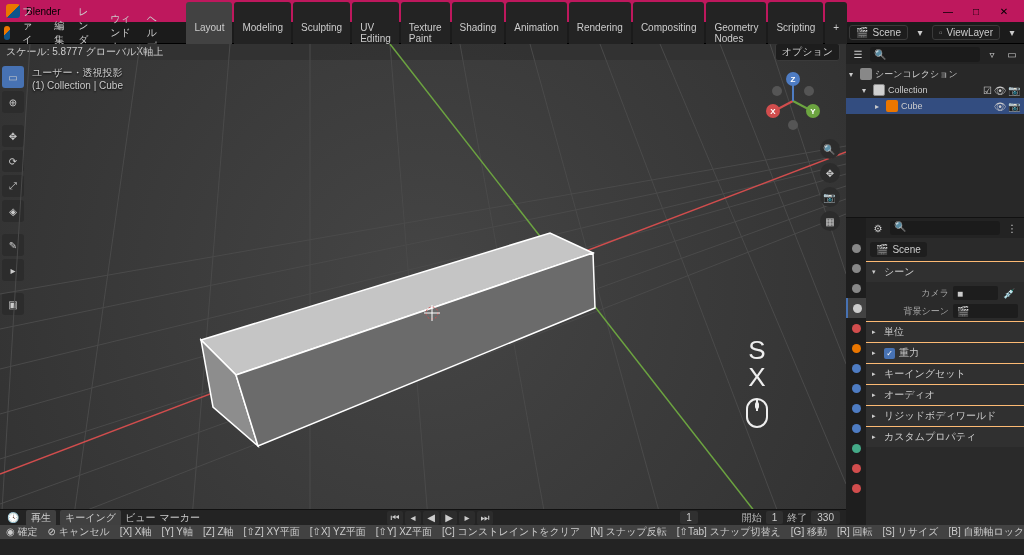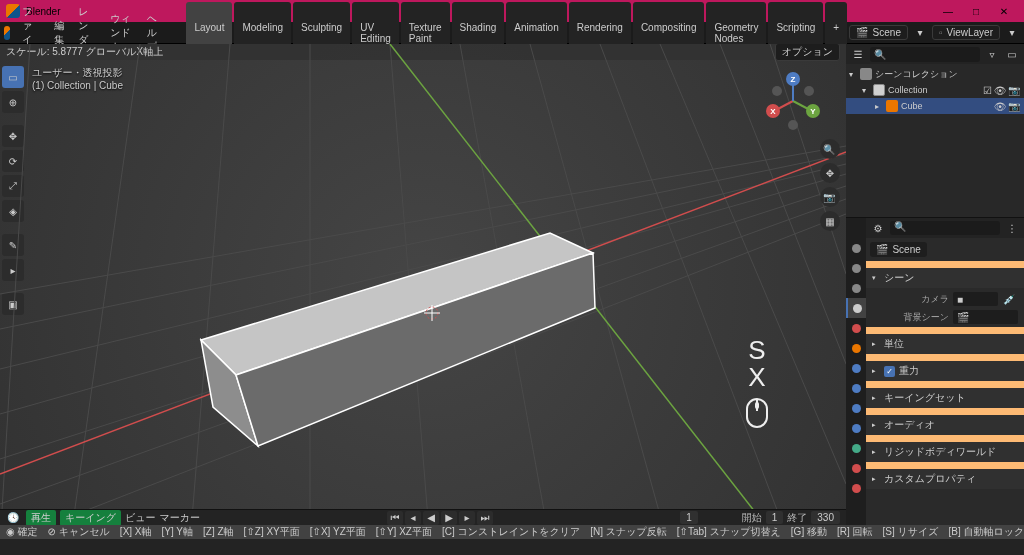--- a/index.html
+++ b/index.html
@@ -29,21 +29,21 @@
 .toolbar-l .tbtn { width: 22px; height: 22px; background: #2c2c2c; border-radius: 3px; display: flex; align-items: center; justify-content: center; cursor: pointer; }
 .toolbar-l .tbtn.active { background: #4772b3; }
 .toolbar-l .sep { height: 6px; }
 .gizmo { position: absolute; top: 28px; right: 24px; width: 58px; height: 58px; }
 .gizmo .c { border-radius: 50%; width: 14px; height: 14px; position: absolute; display: flex; align-items: center; justify-content: center; font-size: 8px; color: #fff; font-weight: bold; }
 .navcol { position: absolute; top: 95px; right: 6px; display: flex; flex-direction: column; gap: 4px; }
 .navcol .nbtn { width: 20px; height: 20px; border-radius: 50%; background: #2c2c2c; display: flex; align-items: center; justify-content: center; cursor: pointer; }
 .sx-label { position: absolute; right: 76px; bottom: 92px; text-align: center; }
 .sx-label div { font-size: 26px; font-family: Arial; font-weight: 400; color: #eee; line-height: 1.05; }
 .timeline { position: absolute; bottom: 0; left: 0; right: 0; height: 16px; background: #232323; border-top: 1px solid #111; display: flex; align-items: center; padding: 0 6px; gap: 4px; }
-.timeline .drop { background: #15803d; border-radius: 2px; padding: 1px 5px; text-align: right; }
+.timeline .drop { background: #404040; border-radius: 2px; padding: 1px 5px; text-align: right; }
 .timeline .center { margin: 0 auto; display: flex; gap: 2px; }
 .timeline .pbtn { width: 16px; height: 14px; background: #2c2c2c; border-radius: 2px; display: flex; align-items: center; justify-content: center; cursor: pointer; }
 .timeline .nfield { background: #303030; border-radius: 2px; padding: 1px 6px; }
 .right-col { width: 178px; display: flex; flex-direction: column; }
 .outliner { height: 174px; background: #282828; border-bottom: 1px solid #111; display: flex; flex-direction: column; }
 .outliner .ohdr { height: 20px; background: #232323; display: flex; align-items: center; padding: 0 4px; gap: 4px; }
 .outliner .srch { flex: 1; background: #1b1b1b; border-radius: 3px; height: 15px; display: flex; align-items: center; padding: 0 4px; }
 .outliner .tree { flex: 1; padding: 2px 0; }
 .trow { display: flex; align-items: center; height: 16px; padding: 0 3px; gap: 3px; }
 .trow.sel { background: #334d80; }
@@ -56,21 +56,21 @@
 .trow .name { flex: 1; font-size: 9px; }
 .trow .icons { display: flex; gap: 2px; font-size: 9px; color: #999; }
 .props { flex: 1; background: #2a2a2a; display: flex; }
 .props .vtabs { width: 20px; background: #1e1e1e; display: flex; flex-direction: column; padding-top: 20px; }
 .props .vtab { height: 20px; display: flex; align-items: center; justify-content: center; cursor: pointer; }
 .props .vtab.active { background: #424242; border-left: 2px solid #4772b3; }
 .props .vtab .dot { width: 9px; height: 9px; border-radius: 50%; }
 .props .body { flex: 1; display: flex; flex-direction: column; }
 .props .phdr { height: 20px; background: #232323; display: flex; align-items: center; padding: 0 4px; gap: 4px; }
 .props .crumb { background: #1e1e1e; border-radius: 3px; padding: 2px 6px; margin: 4px; display: flex; align-items: center; gap: 4px; width: fit-content; }
-.panel { border-top: 7px solid #fdba74; }
+.panel { border-top: 1px solid #fdba74; }
 .panel .phead { display: flex; align-items: center; padding: 3px 6px; gap: 4px; background: #303030; cursor: pointer; }
 .panel .phead .tri2 { font-size: 7px; width: 8px; }
 .panel .pbody { padding: 3px 6px 3px 18px; display: flex; flex-direction: column; gap: 3px; }
 .fld-row { display: flex; align-items: center; gap: 4px; }
 .fld-row .lbl { width: 65px; text-align: right; font-size: 9px; color: #aaa; }
 .fld-row .fld { flex: 1; background: #1d1d1d; border-radius: 2px; height: 14px; display: flex; align-items: center; padding: 0 4px; }
 .chk { width: 11px; height: 11px; background: #4772b3; border-radius: 2px; display: flex; align-items: center; justify-content: center; color: #fff; font-size: 8px; }
 svg { overflow: visible; }
 </style>
 </head>

